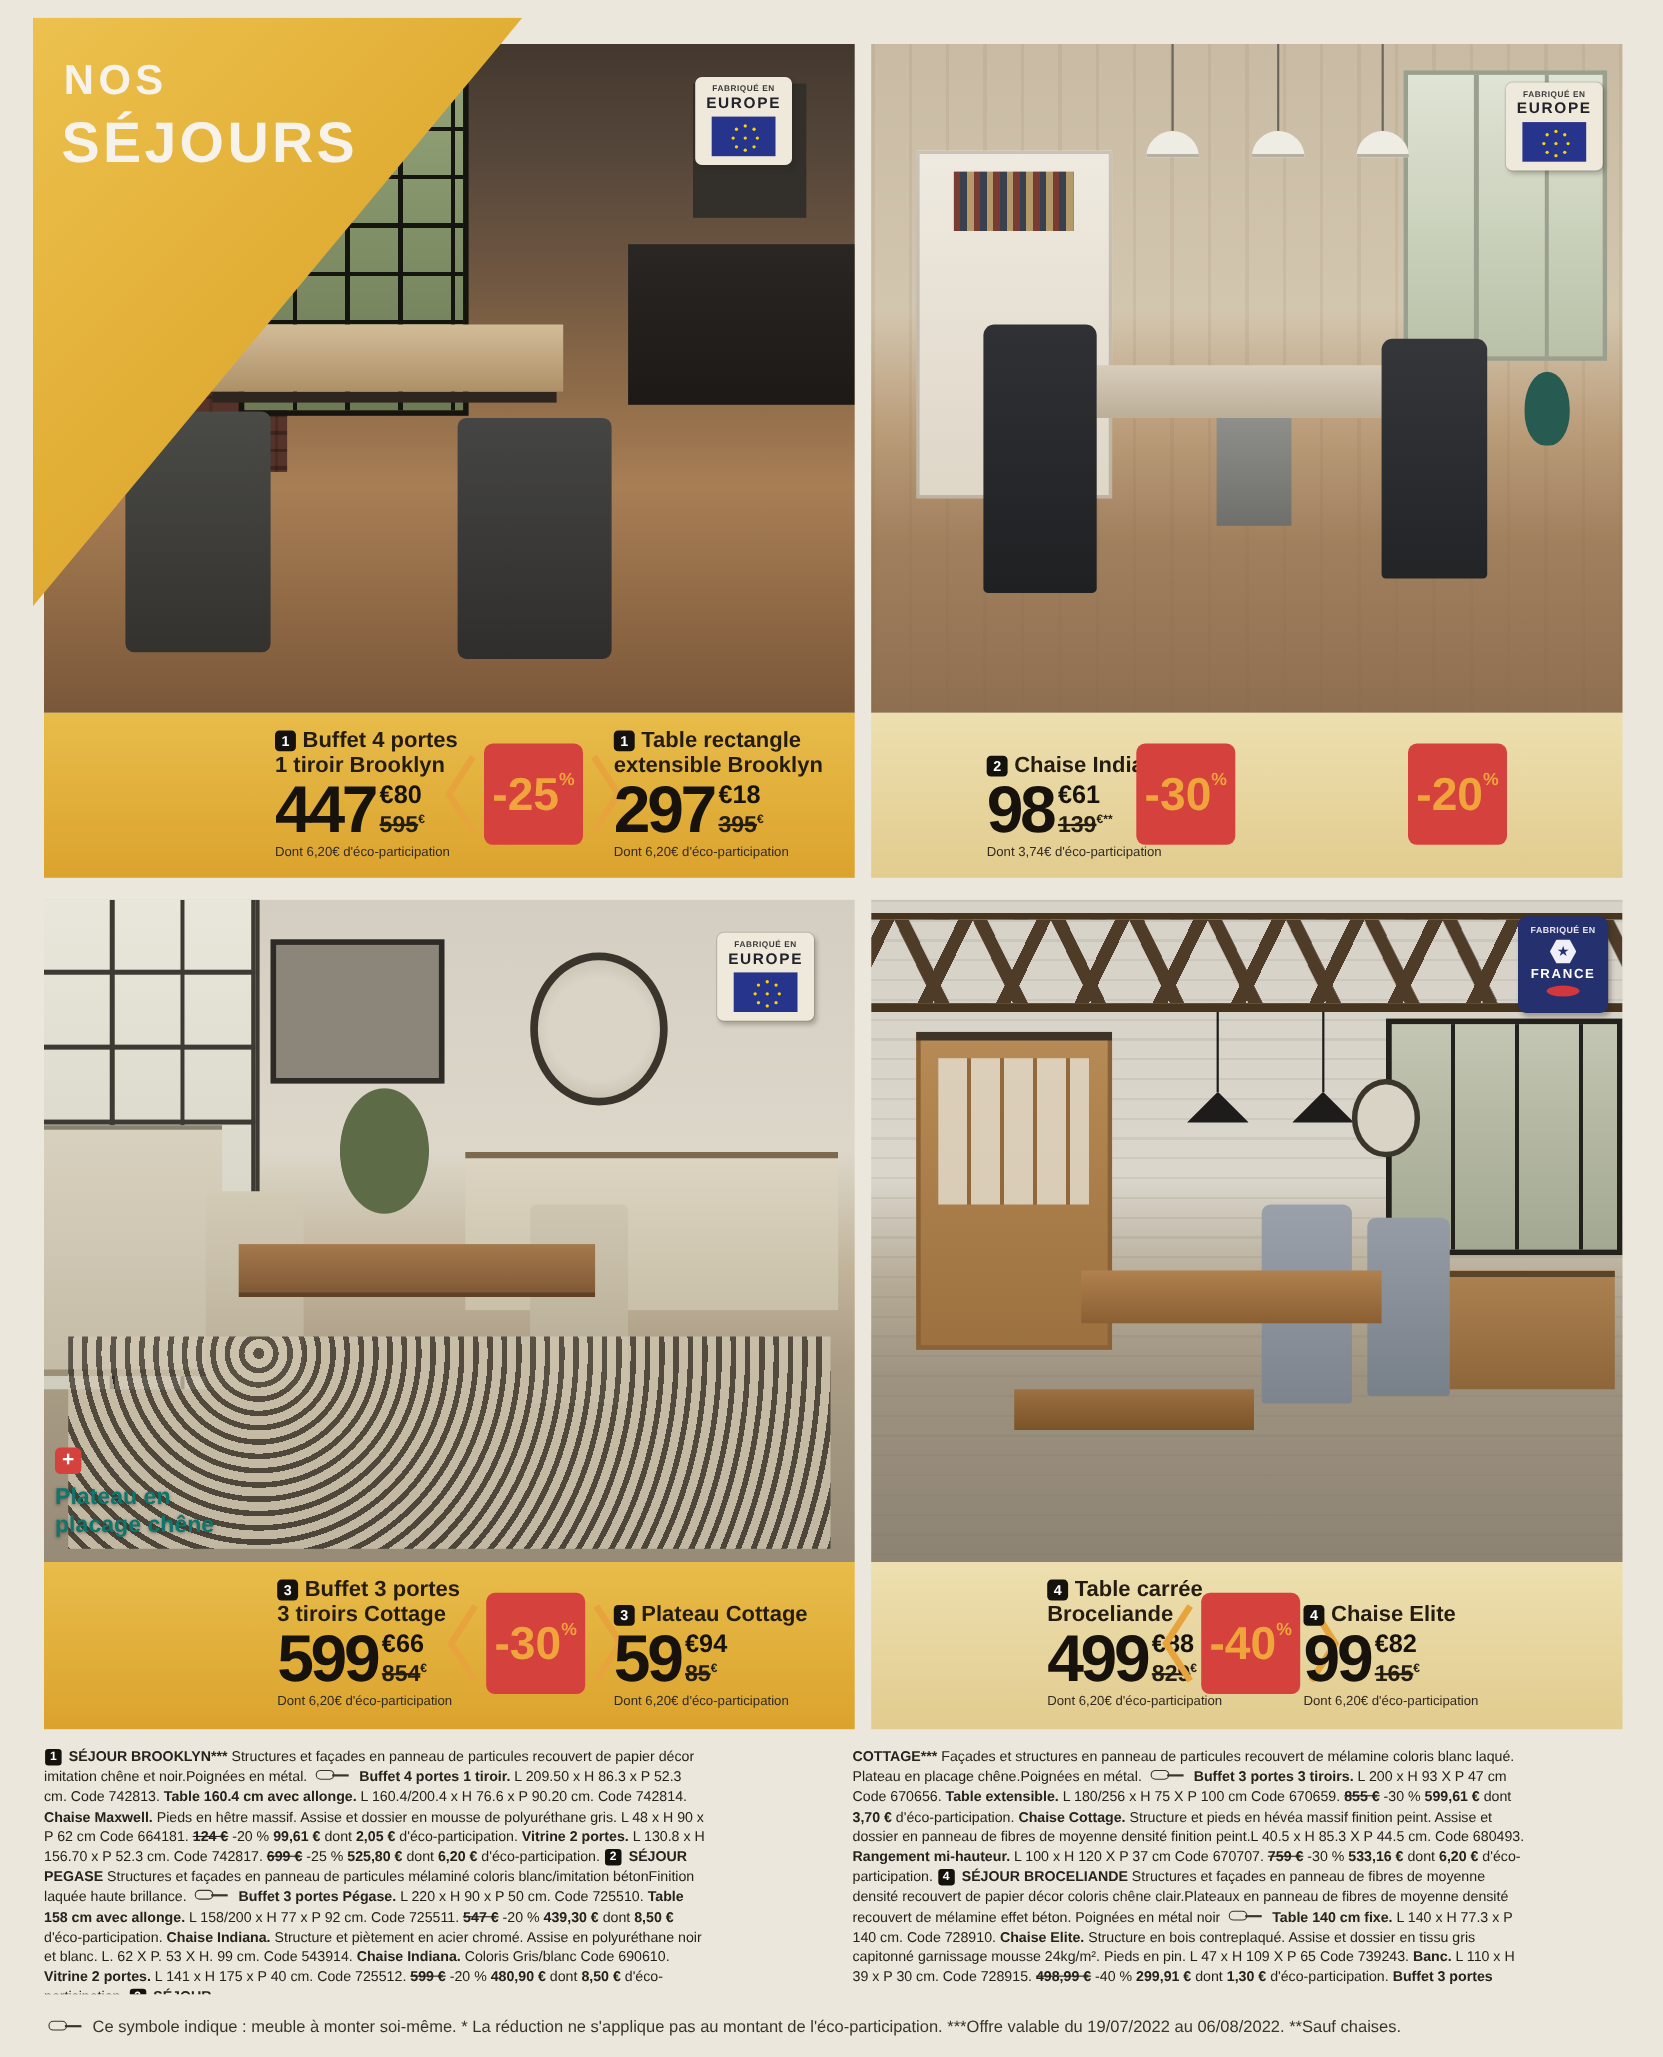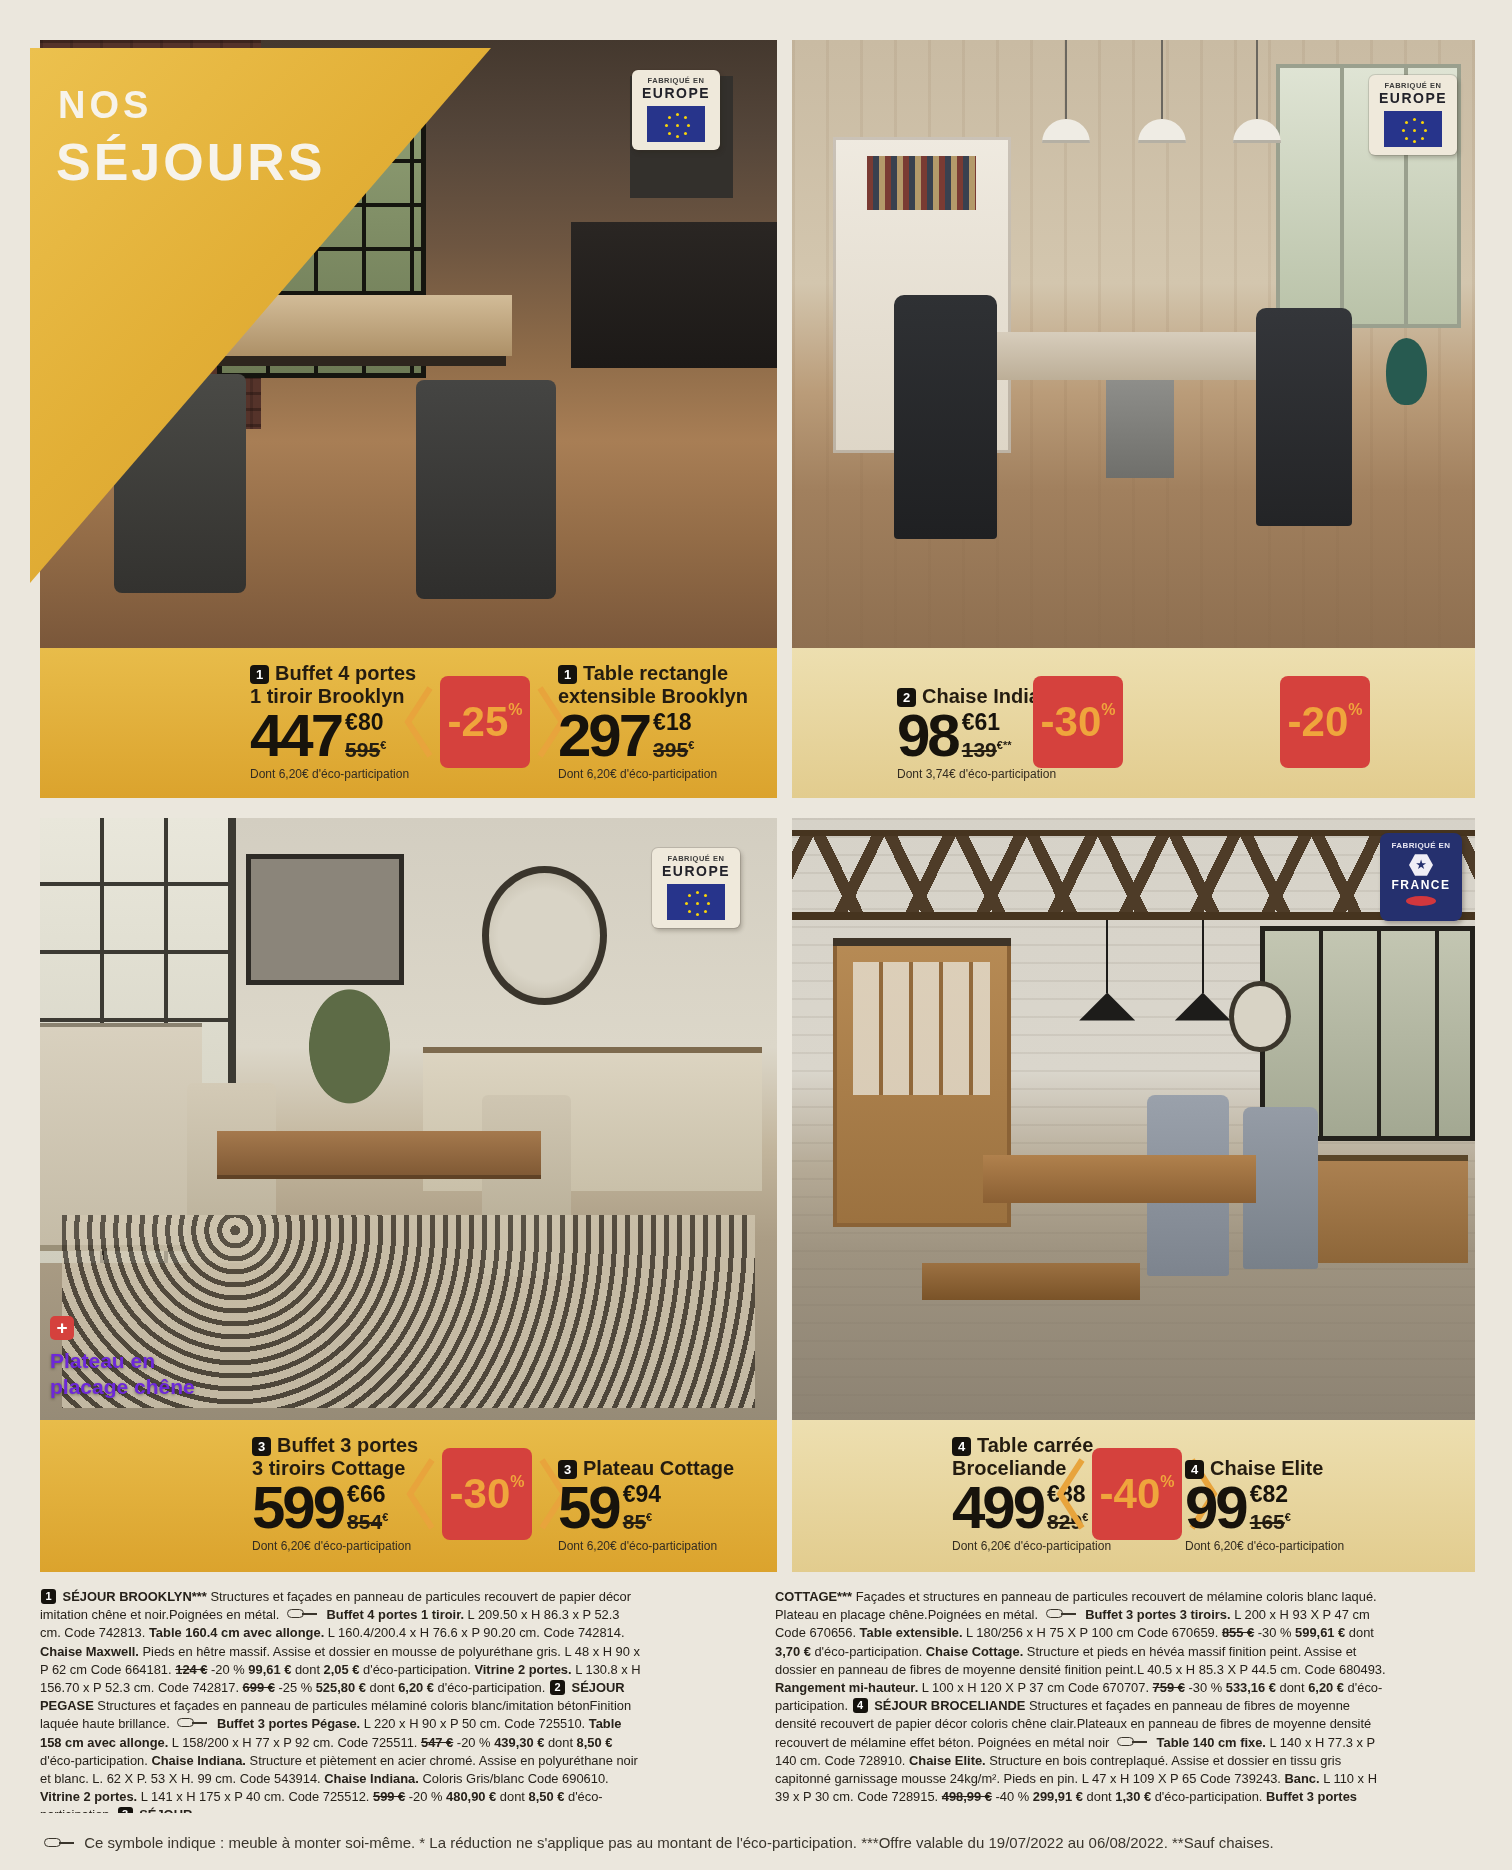--- a/index.html
+++ b/index.html
@@ -63,23 +63,23 @@
   .p4-lamp{top:17%;width:2px;height:12%;background:#1d1c1a;}
   .p4-lamp::after{content:"";position:absolute;left:-27px;top:100%;width:56px;height:28px;background:#1d1c1a;clip-path:polygon(50% 0,100% 100%,0 100%);}
   .p4-clock{left:64%;top:27%;width:9%;height:0;padding-bottom:9%;border-radius:50%;border:5px solid #3b362c;background:#d8d3c5;box-sizing:border-box;}
   .p4-counter{right:1%;top:56%;width:31%;height:18%;background:linear-gradient(180deg,#ad8252,#8d6639);box-shadow:inset 0 6px 0 #5a4529;}
   .p4-table{left:28%;top:56%;width:40%;height:8%;background:linear-gradient(180deg,#b0814d,#8a5f33);box-shadow:0 70px 0 -58px #7a5328;}
   .p4-bench{left:19%;top:74%;width:32%;height:6%;background:linear-gradient(180deg,#9c7142,#7a5328);}
   .p4-chair1{left:52%;top:46%;width:12%;height:30%;background:linear-gradient(180deg,#9aa1ab,#7d848e);border-radius:8px 8px 3px 3px;}
   .p4-chair2{left:66%;top:48%;width:11%;height:27%;background:linear-gradient(180deg,#959ca6,#788089);border-radius:8px 8px 3px 3px;}
 
   
-  .wedge{position:absolute;left:30px;top:48px;width:445px;height:535px;z-index:6;
+  .wedge{position:absolute;left:30px;top:16px;width:445px;height:535px;z-index:6;
          background:linear-gradient(135deg,#ecc14e 0%,#e2af36 45%,#d3992a 100%);
-         clip-path:polygon(0 0,100% 0,0 100%);padding-left:16px;}
+         clip-path:polygon(0 0,100% 0,0 100%);}
   .wedge .t1{position:absolute;left:28px;top:36px;font-size:38px;font-weight:bold;letter-spacing:4px;color:#f7f3ea;}
   .wedge .t2{position:absolute;left:26px;top:84px;font-size:52px;font-weight:bold;letter-spacing:3px;color:#f7f3ea;}
 
   
   .band{position:absolute;left:0;right:0;bottom:0;height:150px;z-index:4;}
   #p1 .band,#p3 .band{background:linear-gradient(180deg,#e8bc4a,#dba32d);}
   #p2 .band,#p4 .band{background:linear-gradient(180deg,#eddfb0,#e2cc8e);}
   #p3 .band,#p4 .band{height:152px;}
   .bitem{position:absolute;top:10px;width:232px;}
   .pname{min-height:50px;display:flex;flex-direction:column;justify-content:flex-end;
@@ -128,21 +128,21 @@
   .fr-hex{width:24px;height:24px;margin:3px auto 1px;background:#f0eef6;
           clip-path:polygon(25% 5%,75% 5%,100% 50%,75% 95%,25% 95%,0 50%);
           color:#25306e;font-size:13px;line-height:24px;}
   .fr-l2{font-size:12px;font-weight:bold;letter-spacing:1.5px;}
   .fr-oval{width:30px;height:10px;background:#d2373d;border-radius:50%;margin:4px auto 0;}
 
   
   .photo-note{position:absolute;left:10px;top:498px;z-index:5;}
   .note-plus{width:24px;height:24px;background:#d5413d;border-radius:5px;color:#fff;
              font-size:19px;font-weight:bold;line-height:23px;text-align:center;}
-  .note-text{font-size:21px;font-weight:bold;color:#6d28d9;line-height:26px;margin-top:8px;
+  .note-text{font-size:21px;font-weight:bold;color:#0f766e;line-height:26px;margin-top:8px;
              text-shadow:0 1px 3px rgba(30,25,18,.5);}
 
   
   .desc{position:absolute;top:1588px;height:225px;overflow:hidden;font-size:12.9px;line-height:18.2px;
         color:#26211a;text-align:left;}
   #desc-left{left:40px;width:601px;}
   #desc-right{left:775px;width:614px;}
   .seg-b,.seg-caps{font-weight:bold;}
   .seg-strike{font-weight:bold;text-decoration:line-through;}
   .seg-num{display:inline-block;min-width:15px;height:15px;background:#15120d;color:#fff;font-weight:bold;

